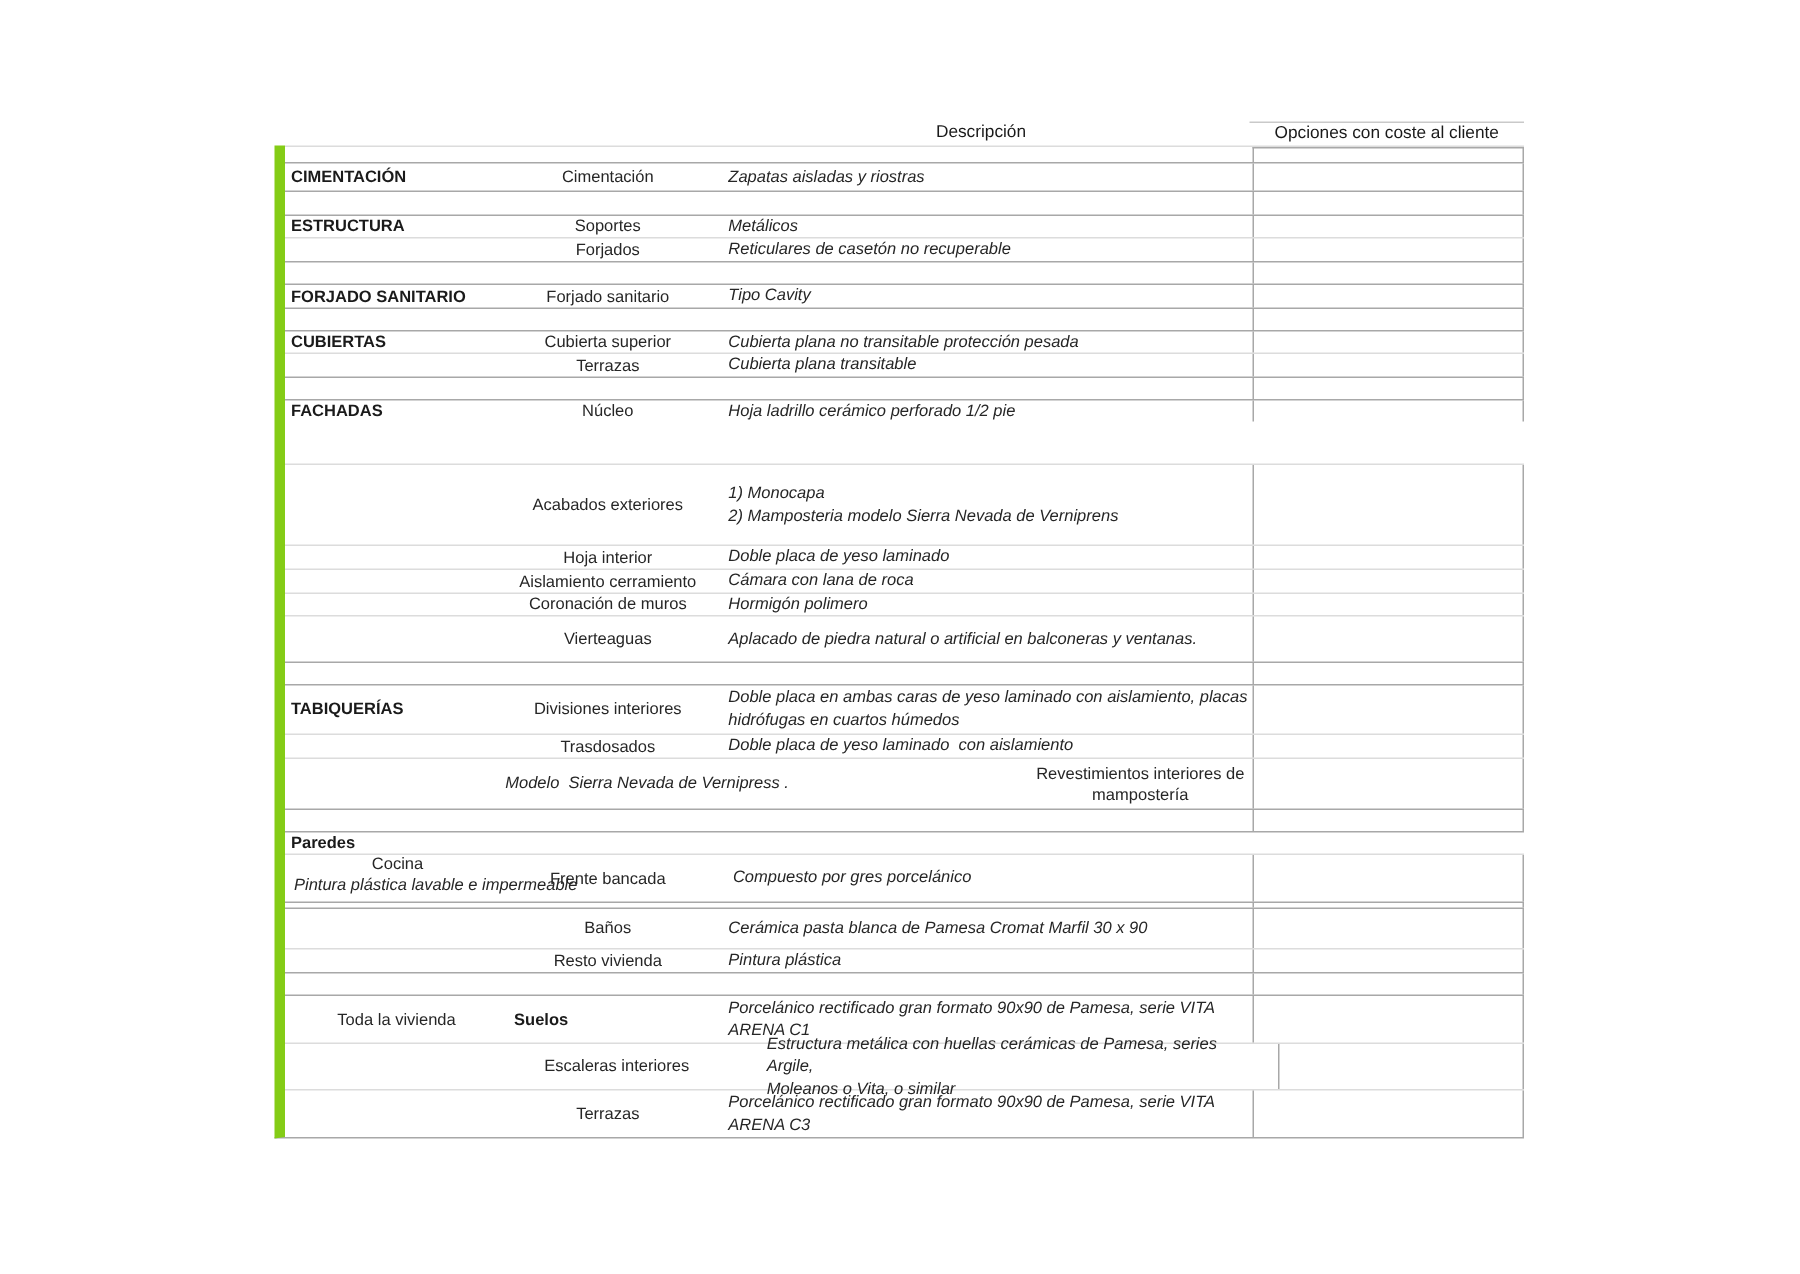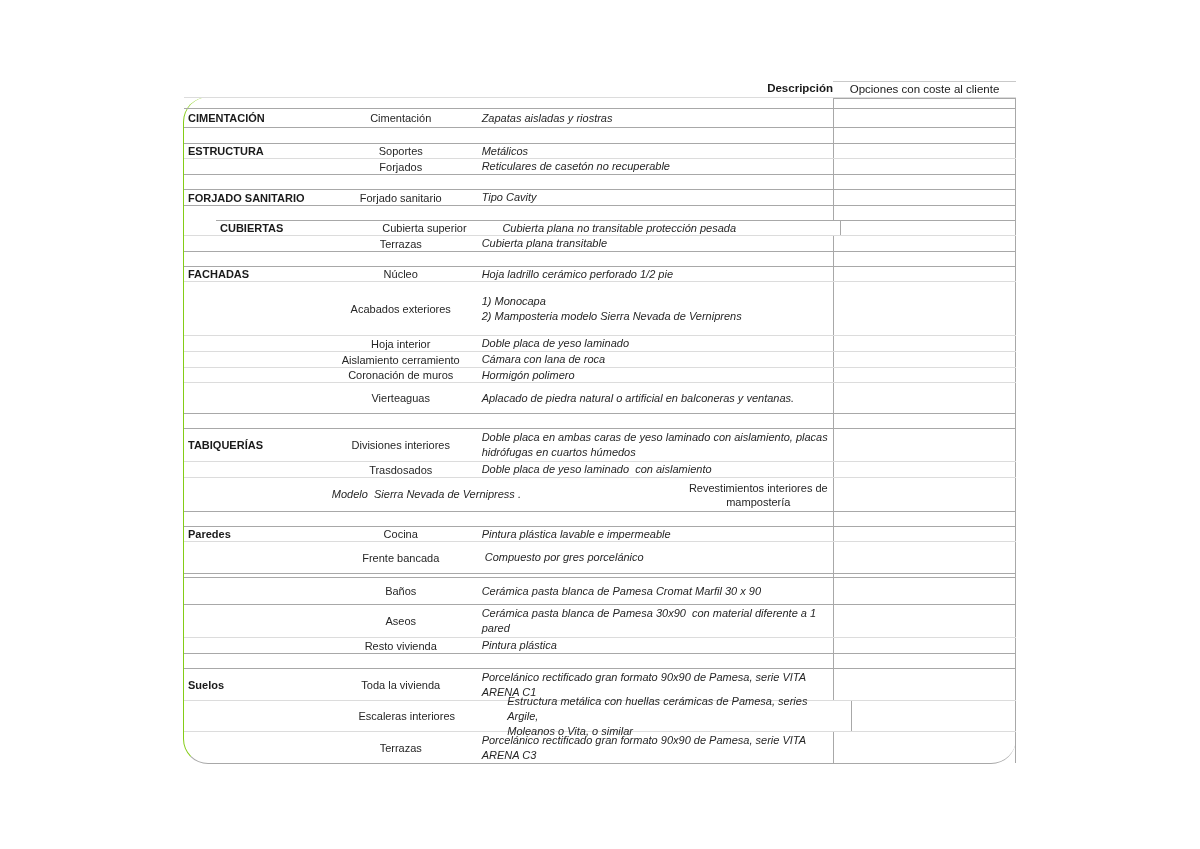--- a/index.html
+++ b/index.html
@@ -4,29 +4,29 @@
 <style>
   html,body{margin:0;padding:0;}
   body{
     width:1200px;height:849px;background:#ffffff;
     font-family:"Liberation Sans",sans-serif;color:#262626;
     position:relative;overflow:hidden;
   }
   .sheet{position:absolute;left:183px;top:81px;width:833px;}
   .hdr{display:flex;height:16px;}
   .hdr-desc{
-    width:358px;margin-left:292px;text-align:right;
-    font-weight:bold;font-size:11.5px;line-height:15px;color:#1a1a1a;
+    width:358px;margin-left:292px;text-align:center;
+    font-weight:normal;font-size:11.5px;line-height:15px;color:#1a1a1a;
   }
   .hdr-opt{
     width:183px;box-sizing:border-box;text-align:center;
     font-weight:normal;font-size:11.5px;line-height:15px;color:#1a1a1a;
     border-top:1px solid #c9c9c9;
   }
-  .rows{border-left:1px solid #84cc16;border-bottom:1px solid #a8a8a8;border-radius:25px;}
+  .rows{border-left:7px solid #84cc16;border-bottom:1px solid #a8a8a8;}
   .row{display:flex;box-sizing:border-box;align-items:stretch;}
   .bt-dark{border-top:1px solid #a8a8a8;}
   .bt-light{border-top:1px solid #dcdcdc;}
   .cell{box-sizing:border-box;display:flex;align-items:center;font-size:11px;line-height:14px;}
   .cat{width:142px;padding-left:4px;font-weight:bold;color:#1a1a1a;}
   .sub{width:150px;justify-content:center;text-align:center;}
   .desc{width:358px;padding-left:6px;font-style:italic;white-space:pre-wrap;line-height:15px;}
   .opt{width:183px;border-left:1px solid #a8a8a8;border-right:1px solid #a8a8a8;}
   .opt-top{border-top:1px solid #a8a8a8;}
 </style>
@@ -80,21 +80,21 @@
         <div class="cell sub">Forjado sanitario</div>
         <div class="cell desc">Tipo Cavity</div>
         <div class="cell opt"></div>
       </div>
       <div class="row bt-dark" style="height: 15px;">
         <div class="cell cat"></div>
         <div class="cell sub"></div>
         <div class="cell desc"></div>
         <div class="cell opt"></div>
       </div>
-      <div class="row bt-dark" style="height: 15px; margin-left: 32px;">
+      <div class="row bt-dark" style="height: 15px;">
         <div class="cell cat">CUBIERTAS</div>
         <div class="cell sub">Cubierta superior</div>
         <div class="cell desc">Cubierta plana no transitable protección pesada</div>
         <div class="cell opt"></div>
       </div>
       <div class="row bt-light" style="height: 16px;">
         <div class="cell cat"></div>
         <div class="cell sub">Terrazas</div>
         <div class="cell desc">Cubierta plana transitable</div>
         <div class="cell opt"></div>
@@ -104,21 +104,21 @@
         <div class="cell sub"></div>
         <div class="cell desc"></div>
         <div class="cell opt"></div>
       </div>
       <div class="row bt-dark" style="height: 15px;">
         <div class="cell cat">FACHADAS</div>
         <div class="cell sub">Núcleo</div>
         <div class="cell desc">Hoja ladrillo cerámico perforado 1/2 pie</div>
         <div class="cell opt"></div>
       </div>
-      <div class="row bt-light" style="height: 54px;">
+      <div class="row bt-light" style="height: 54px; margin-top: 28px;">
         <div class="cell cat"></div>
         <div class="cell sub">Acabados exteriores</div>
         <div class="cell desc">1) Monocapa
 2) Mamposteria modelo Sierra Nevada de Verniprens</div>
         <div class="cell opt"></div>
       </div>
       <div class="row bt-light" style="height: 16px;">
         <div class="cell cat"></div>
         <div class="cell sub">Hoja interior</div>
         <div class="cell desc">Doble placa de yeso laminado</div>
@@ -166,21 +166,21 @@
         <div class="cell desc">Modelo  Sierra Nevada de Vernipress .</div>
         <div class="cell sub">Revestimientos interiores de mampostería</div>
         <div class="cell opt"></div>
       </div>
       <div class="row bt-dark" style="height: 15px;">
         <div class="cell cat"></div>
         <div class="cell sub"></div>
         <div class="cell desc"></div>
         <div class="cell opt"></div>
       </div>
-      <div class="row bt-dark" style="height: 15px;">
+      <div class="row bt-dark" style="height: 15px; flex-direction: column;">
         <div class="cell cat">Paredes</div>
         <div class="cell sub">Cocina</div>
         <div class="cell desc">Pintura plástica lavable e impermeable</div>
         <div class="cell opt"></div>
       </div>
       <div class="row bt-light" style="height: 32px;">
         <div class="cell cat"></div>
         <div class="cell sub">Frente bancada</div>
         <div class="cell desc"> Compuesto por gres porcelánico</div>
         <div class="cell opt"></div>
@@ -190,42 +190,35 @@
         <div class="cell sub"></div>
         <div class="cell desc"></div>
         <div class="cell opt"></div>
       </div>
       <div class="row bt-dark" style="height: 27px;">
         <div class="cell cat"></div>
         <div class="cell sub">Baños</div>
         <div class="cell desc">Cerámica pasta blanca de Pamesa Cromat Marfil 30 x 90</div>
         <div class="cell opt"></div>
       </div>
-      <div class="row bt-dark" style="height: 33px;">
-        <div class="cell cat"></div>
-        <div class="cell sub">Aseos</div>
-        <div class="cell desc">Cerámica pasta blanca de Pamesa 30x90  con material diferente a 1
-pared</div>
-        <div class="cell opt"></div>
-      </div>
       <div class="row bt-light" style="height: 16px;">
         <div class="cell cat"></div>
         <div class="cell sub">Resto vivienda</div>
         <div class="cell desc">Pintura plástica</div>
         <div class="cell opt"></div>
       </div>
       <div class="row bt-dark" style="height: 15px;">
         <div class="cell cat"></div>
         <div class="cell sub"></div>
         <div class="cell desc"></div>
         <div class="cell opt"></div>
       </div>
       <div class="row bt-dark" style="height: 32px;">
+        <div class="cell sub">Toda la vivienda</div>
         <div class="cell cat">Suelos</div>
-        <div class="cell sub">Toda la vivienda</div>
         <div class="cell desc">Porcelánico rectificado gran formato 90x90 de Pamesa, serie VITA
 ARENA C1</div>
         <div class="cell opt"></div>
       </div>
       <div class="row bt-light" style="height: 31px; gap: 27px;">
         <div class="cell cat"></div>
         <div class="cell sub">Escaleras interiores</div>
         <div class="cell desc">Estructura metálica con huellas cerámicas de Pamesa, series Argile,
 Moleanos o Vita, o similar</div>
         <div class="cell opt"></div>

